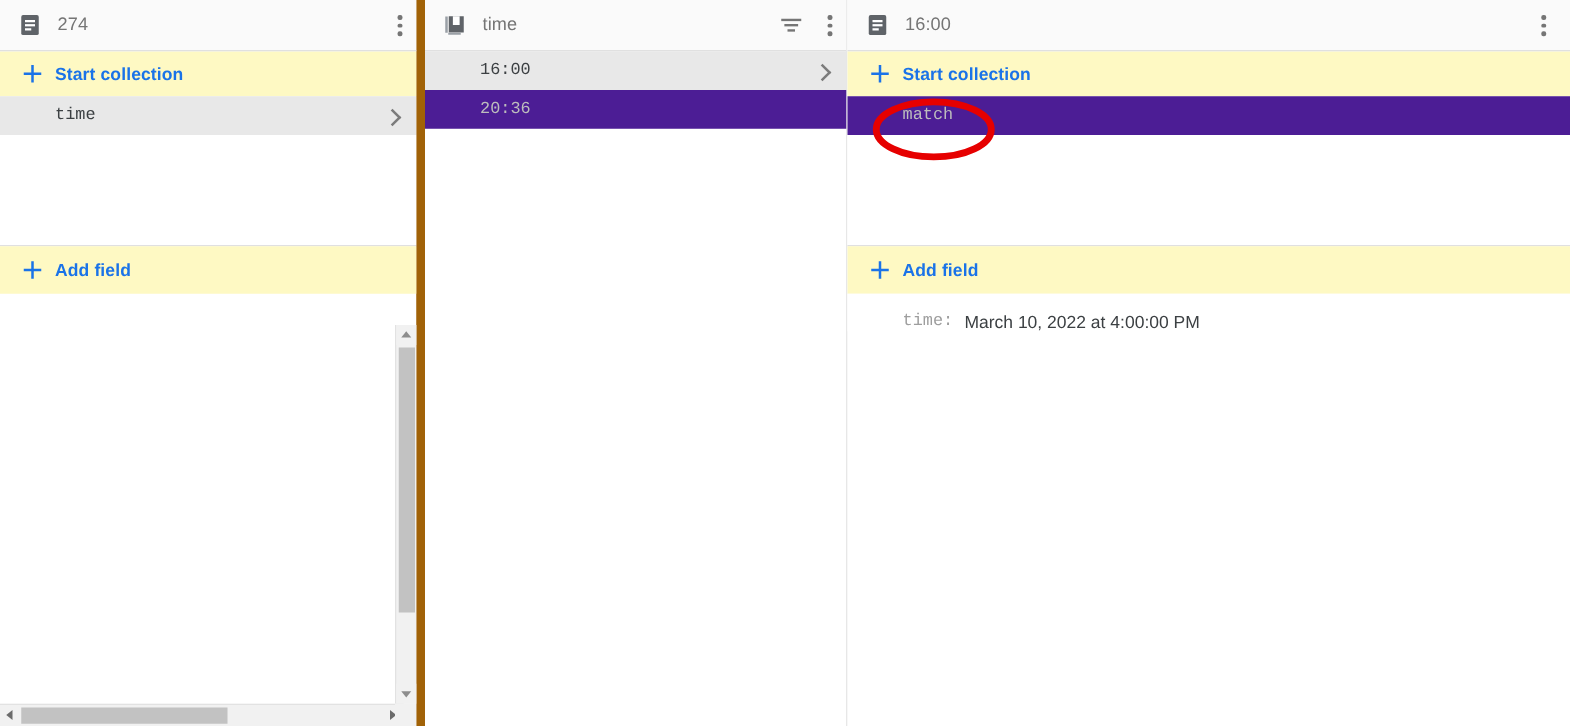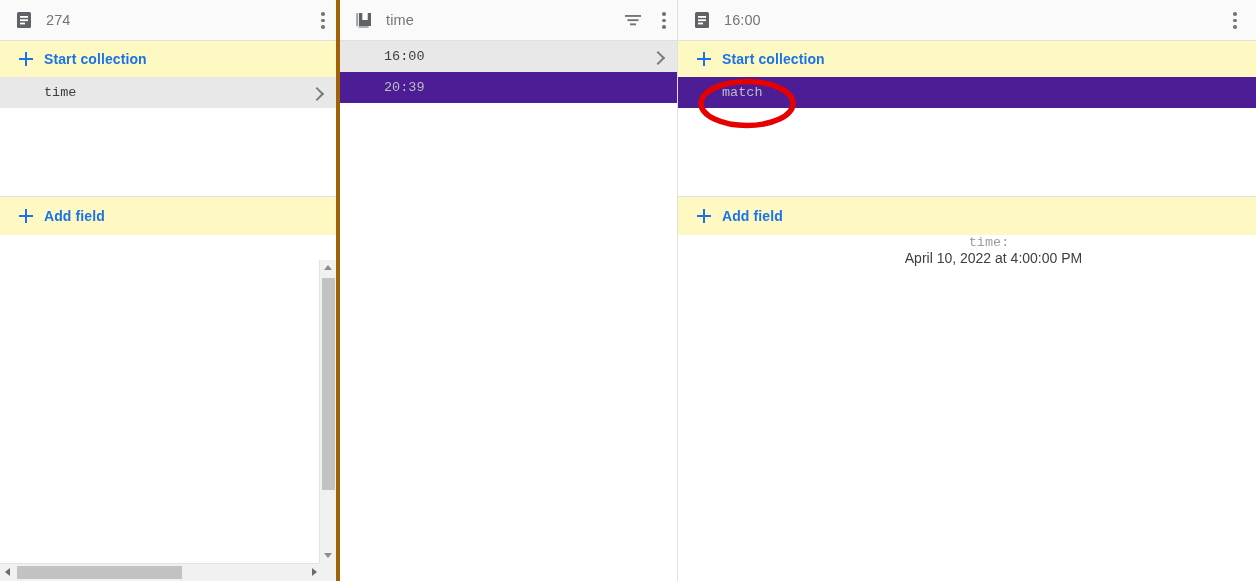--- a/index.html
+++ b/index.html
@@ -20,21 +20,21 @@
   }
 
   
   .col {
     position: absolute;
     top: 0;
     height: 581px;
     box-sizing: border-box;
     background: #ffffff;
   }
-  .col-left   { left: 0;    width: 340px; border-right: 4px solid #a16207; }
+  .col-left   { left: 0;    width: 340px; border-right: 7px solid #a16207; }
   .col-mid    { left: 340px; width: 338px; border-right: 1px solid #e0e0e0; }
   .col-right  { left: 678px; width: 578px; }
 
   
   .colhead {
     position: relative;
     height: 41px;
     box-sizing: border-box;
     background: #fafafa;
     border-bottom: 1px solid #e0e0e0;
@@ -154,25 +154,24 @@
 
   
   .panel-sep {
     border-bottom: 1px solid #e0e0e0;
   }
   .docsec { background: #ffffff; }
 
   .fieldrow {
     height: 30px;
     display: flex;
-    align-items: center;
+    align-items: flex-end;
     padding-left: 44px;
     font-size: 14px;
     white-space: nowrap;
-    flex-direction: column;
   }
   .fieldrow .fkey {
     font-family: "Liberation Mono", "DejaVu Sans Mono", monospace;
     font-size: 13.5px;
     color: #9e9e9e;
   }
   .fieldrow .fval {
     margin-left: 9px;
     color: #3c4043;
     font-size: 14px;
@@ -354,21 +353,21 @@
       </div>
     </div>
 
 
     <div class="listrow selected">
       <span class="rowtext">16:00</span>
       <span class="chevron"></span>
     </div>
 
     <div class="listrow muted">
-      <span class="rowtext">20:39</span>
+      <span class="rowtext">20:36</span>
     </div>
   </div>
 
   <div class="col col-right">
 
     <div class="colhead">
       <svg class="hd-icon" viewBox="0 0 20 20">
         <rect x="3" y="2" width="14" height="16" rx="1.5" fill="#5f6368"></rect>
         <rect x="6" y="6" width="8" height="1.8" fill="#ffffff"></rect>
         <rect x="6" y="9.3" width="8" height="1.8" fill="#ffffff"></rect>
@@ -398,21 +397,21 @@
     <div class="panel-sep"></div>
 
     <div class="addrow" style="height:38px;">
       <span class="plus"></span>
       <span class="addlabel">Add field</span>
     </div>
 
     <div class="docsec">
       <div class="fieldrow">
         <span class="fkey">time:</span>
-        <span class="fval">April 10, 2022 at 4:00:00 PM</span>
+        <span class="fval">March 10, 2022 at 4:00:00 PM</span>
       </div>
     </div>
   </div>
 
   <svg class="annot-ellipse" viewBox="0 0 100 51">
     <ellipse cx="50" cy="25.5" rx="46" ry="22" fill="none" stroke="#e60000" stroke-width="5.5"></ellipse>
   </svg>
 
 </div>
 

